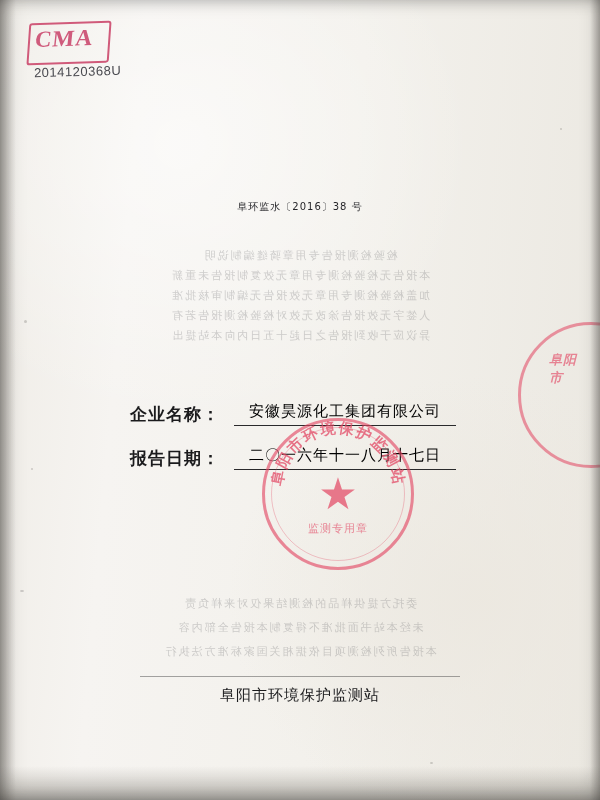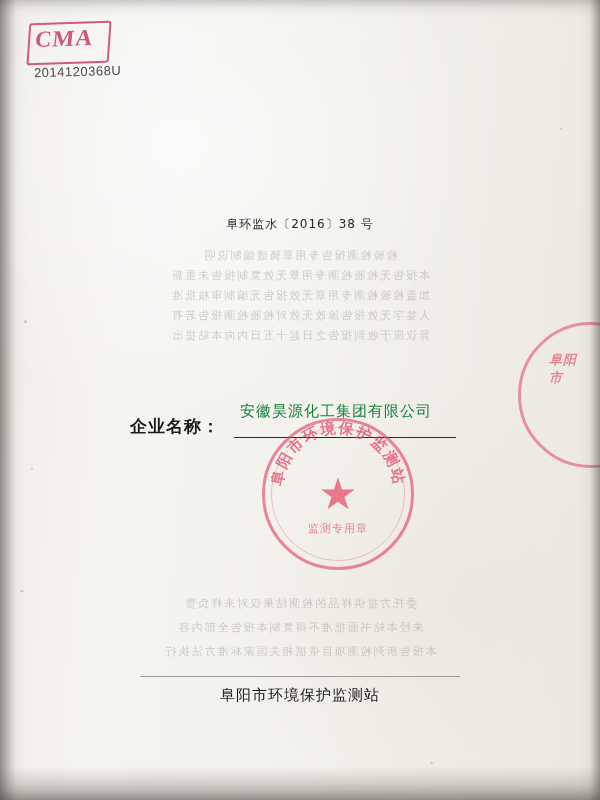--- a/index.html
+++ b/index.html
@@ -106,24 +106,23 @@
     letter-spacing: 10px;
     color: #1d1d1f;
     text-indent: 10px;
   }
   .doc-subtitle {
     position: absolute;
     left: 0; right: 0;
     top: 200px;
     text-align: center;
     font-family: "DejaVu Sans", sans-serif;
-    font-size: 12px;
+    font-size: 10px;
     letter-spacing: 1px;
     color: #26262a;
-    margin-top: 16px;
   }
 
   
   .bleed {
     position: absolute;
     left: 0; right: 0;
     text-align: center;
     color: rgba(110,108,112,0.30);
     font-family: "DejaVu Sans", sans-serif;
     font-size: 11px;
@@ -143,26 +142,27 @@
     font-family: "DejaVu Sans", sans-serif;
     font-size: 17px;
     font-weight: bold;
     letter-spacing: 1px;
     color: #1b1b1d;
     white-space: nowrap;
   }
   .field-value {
     margin-left: 14px;
     min-width: 210px;
-    padding: 0 6px 16px 6px;
+    padding: 0 6px 4px 6px;
     border-bottom: 1.5px solid #2a2a2c;
     font-family: "DejaVu Sans", sans-serif;
     font-size: 15px;
     letter-spacing: 1px;
-    color: #15803d;
+    color: #000000;
+    text-align: center;
     white-space: nowrap;
   }
   .field-company { top: 402px; }
   .field-date { top: 446px; }
 
   
   .footer-org {
     position: absolute;
     left: 0; right: 0;
     top: 686px;
@@ -288,20 +288,24 @@
     <div class="cma-box"></div>
     <div class="cma-text">CMA</div>
     <div class="cma-num">2014120368U</div>
   </div>
 
   <div class="doc-subtitle">阜环监水〔2016〕38 号</div>
 
   <div class="field field-company">
     <span class="field-label">企业名称：</span>
     <span class="field-value">安徽昊源化工集团有限公司</span>
+  </div>
+  <div class="field field-date">
+    <span class="field-label">报告日期：</span>
+    <span class="field-value">二〇一六年十一八月十七日</span>
   </div>
 
   <div class="seal-edge">
     <div class="seal-edge-text">阜阳市</div>
   </div>
 
   <div class="seal">
     <div class="seal-ring"></div>
     <div class="seal-ring-inner"></div>
     <svg class="seal-arc" viewBox="0 0 152 152">

